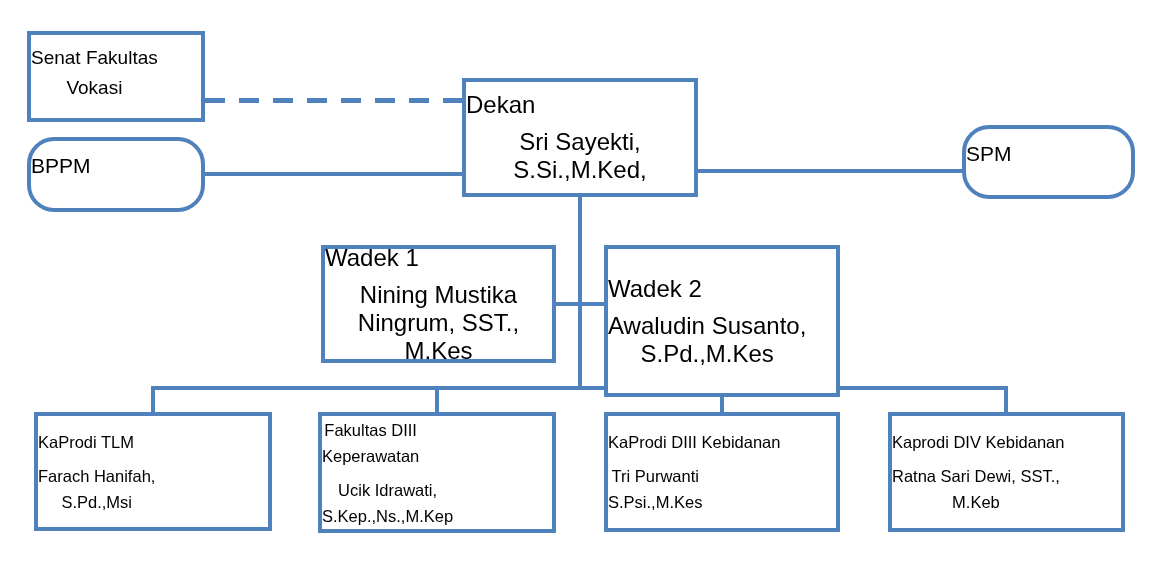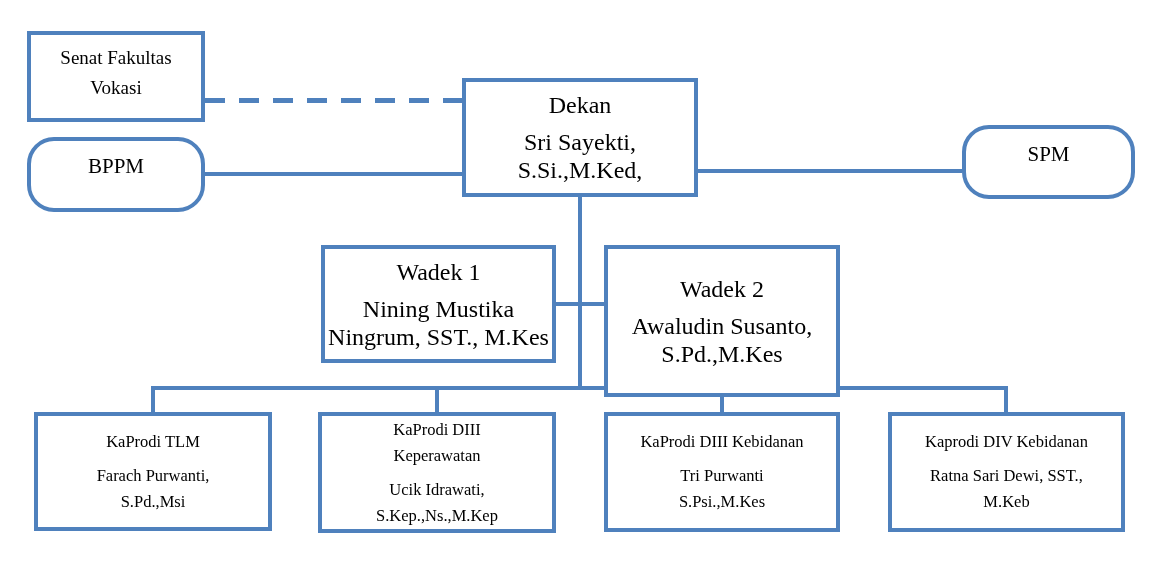--- a/index.html
+++ b/index.html
@@ -21,24 +21,23 @@
     font-family: "Liberation Sans", sans-serif;
   }
   .node {
     position: absolute;
     box-sizing: border-box;
     border: 4px solid var(--accent);
     background: var(--background);
     color: var(--text);
     display: flex;
     flex-direction: column;
-    align-items: center;
+    align-items: flex-start;
     justify-content: center;
     text-align: center;
-    font-family: Liberation Serif, serif;
   }
   .node.anchor-top { justify-content: flex-start; }
   .node .name-block { margin-top: 9px; }
   .n-senat  { font-size: 19px; line-height: 30px; padding-top: 8px; }
   .n-plain  { font-size: 21px; line-height: 26px; padding-top: 12px; border-radius: 27px; }
   .n-dekan  { font-size: 24px; line-height: 28px; }
   .n-wadek  { font-size: 24px; line-height: 28px; }
   .n-kaprodi { font-size: 16.5px; line-height: 26px; }
   .n-kaprodi .name-block { margin-top: 8px; }
   .conn {
@@ -116,28 +115,28 @@
       <div>Awaludin Susanto,</div>
       <div>S.Pd.,M.Kes</div>
     </div>
   </div>
 
   <div class="node n-kaprodi" style="left:34px; top:412px; width:238px; height:119px;">
     <div class="title-block">
       <div>KaProdi TLM</div>
     </div>
     <div class="name-block">
-      <div>Farach Purwanti,</div>
+      <div>Farach Hanifah,</div>
       <div>S.Pd.,Msi</div>
     </div>
   </div>
 
   <div class="node n-kaprodi" style="left:318px; top:412px; width:238px; height:121px;">
     <div class="title-block">
-      <div>KaProdi DIII</div>
+      <div>Fakultas DIII</div>
       <div>Keperawatan</div>
     </div>
     <div class="name-block">
       <div>Ucik Idrawati,</div>
       <div>S.Kep.,Ns.,M.Kep</div>
     </div>
   </div>
 
   <div class="node n-kaprodi" style="left:604px; top:412px; width:236px; height:120px;">
     <div class="title-block">

